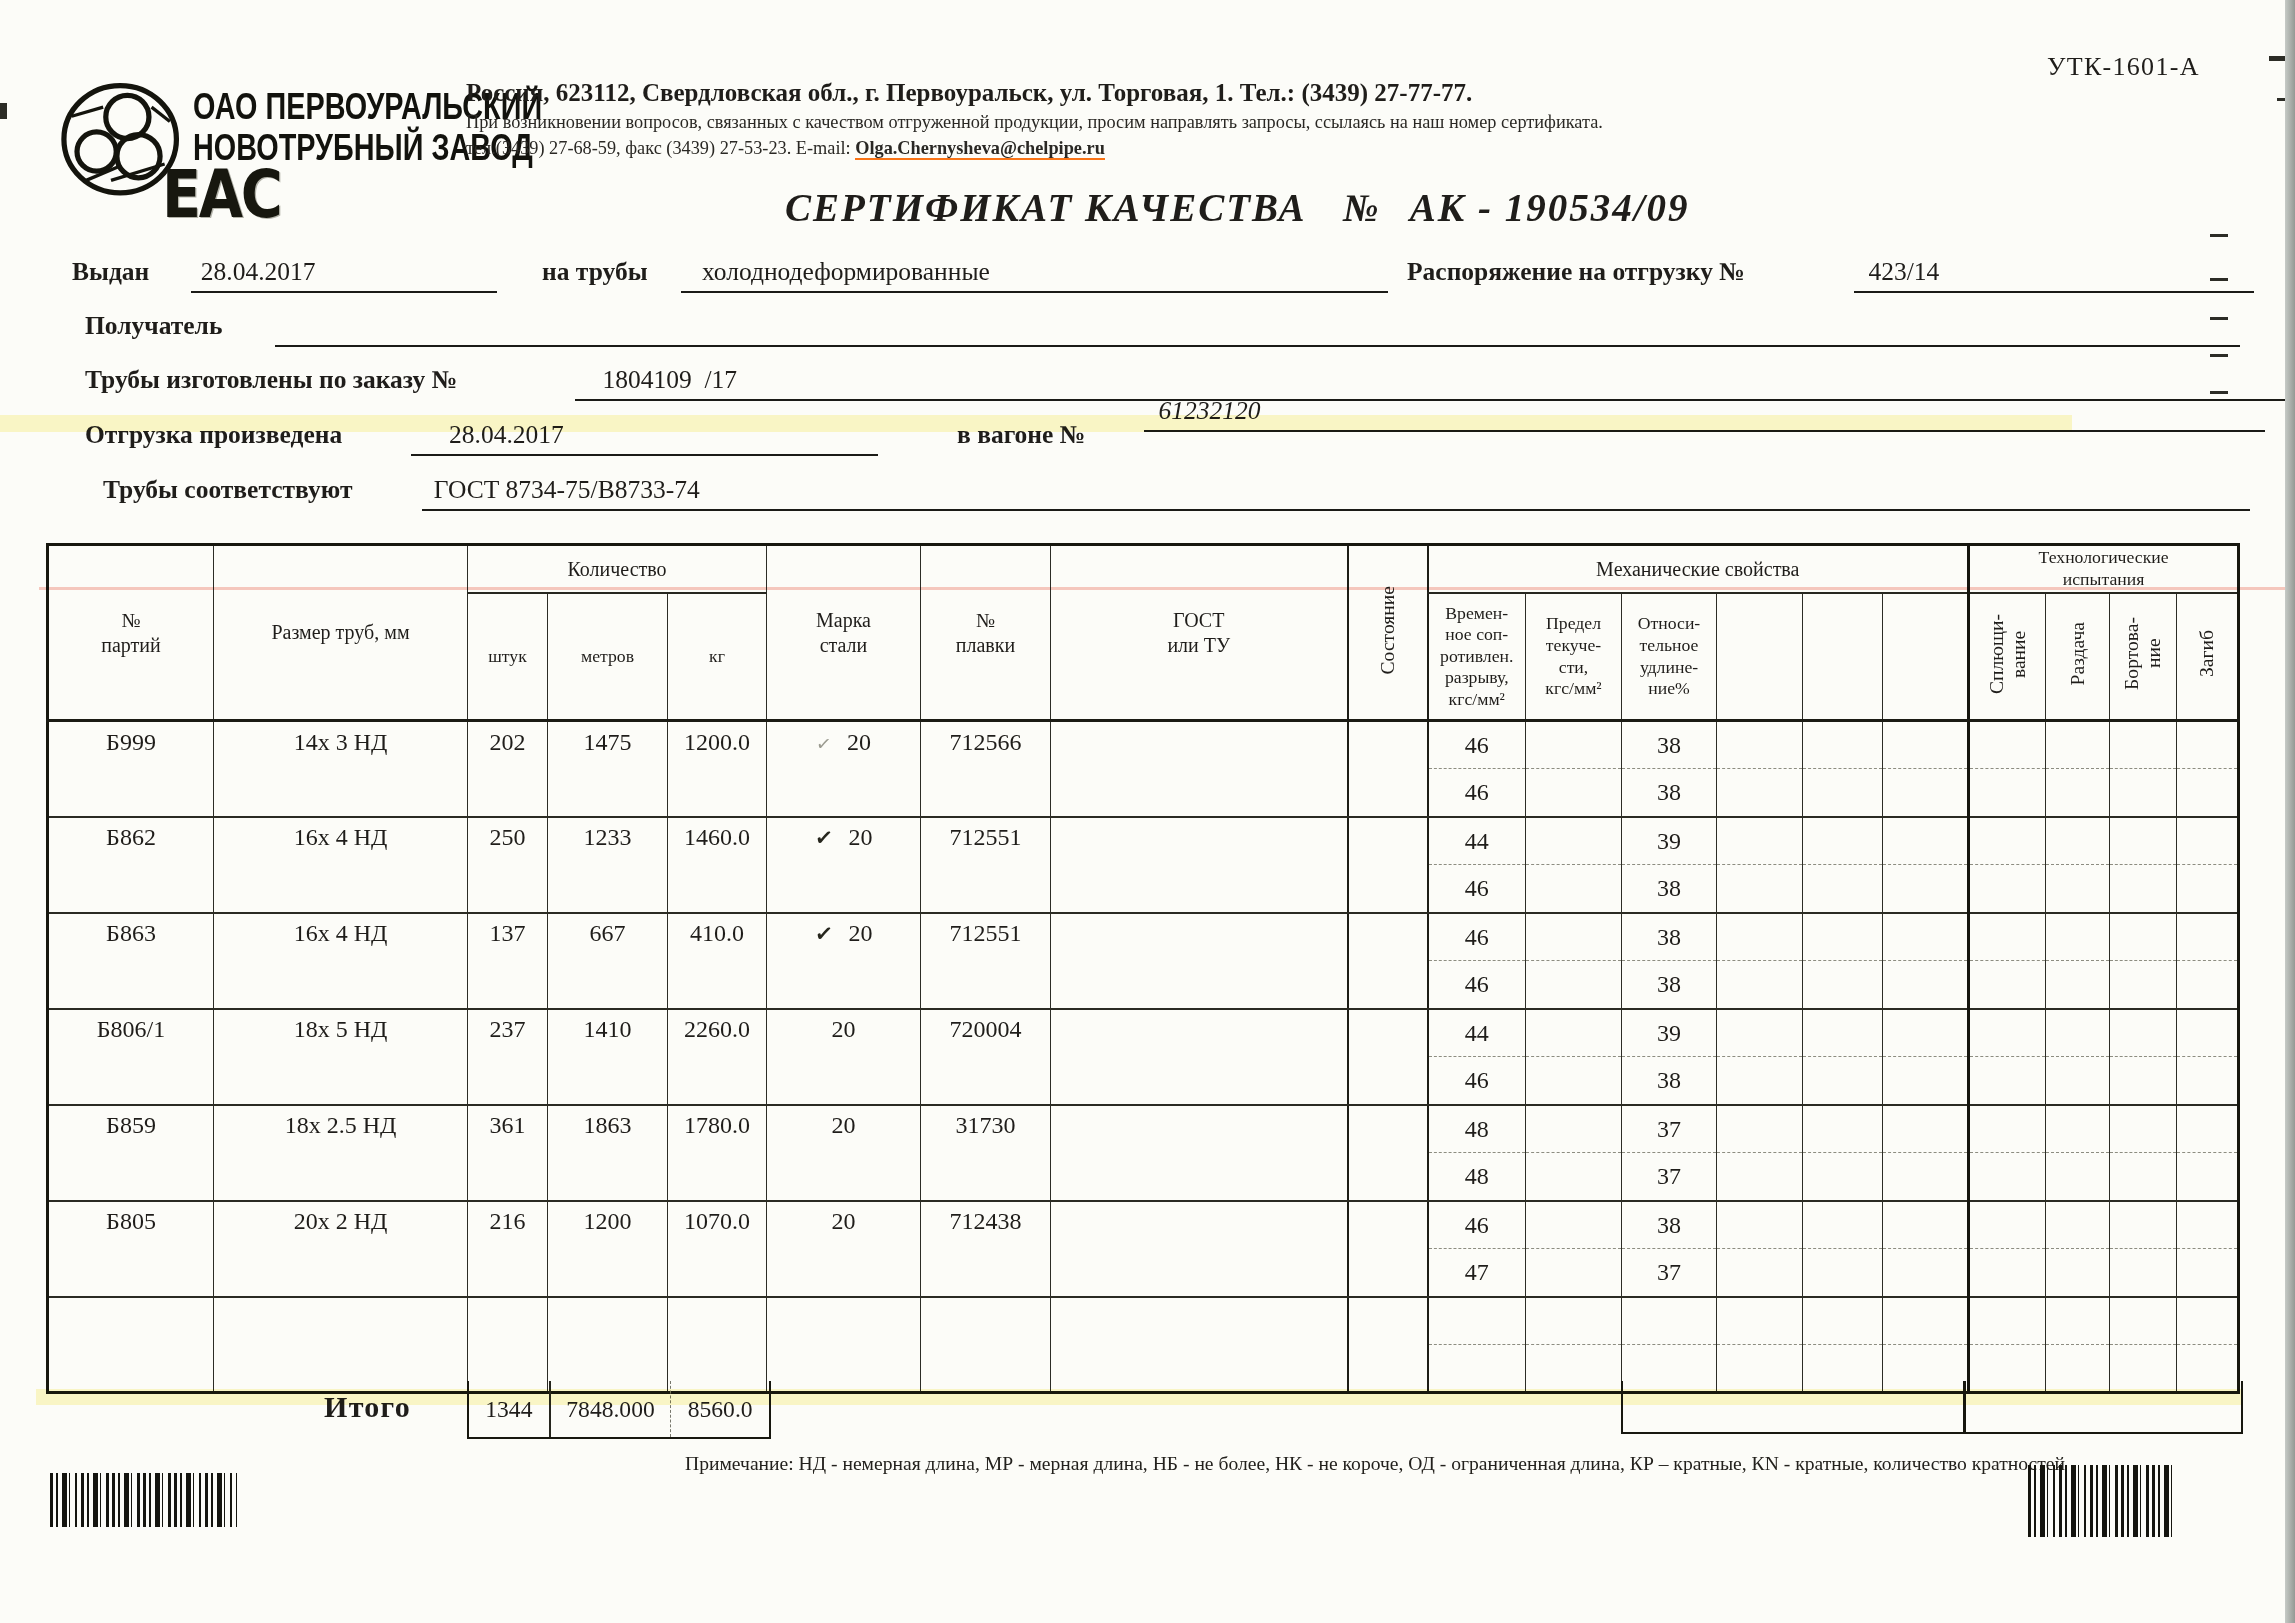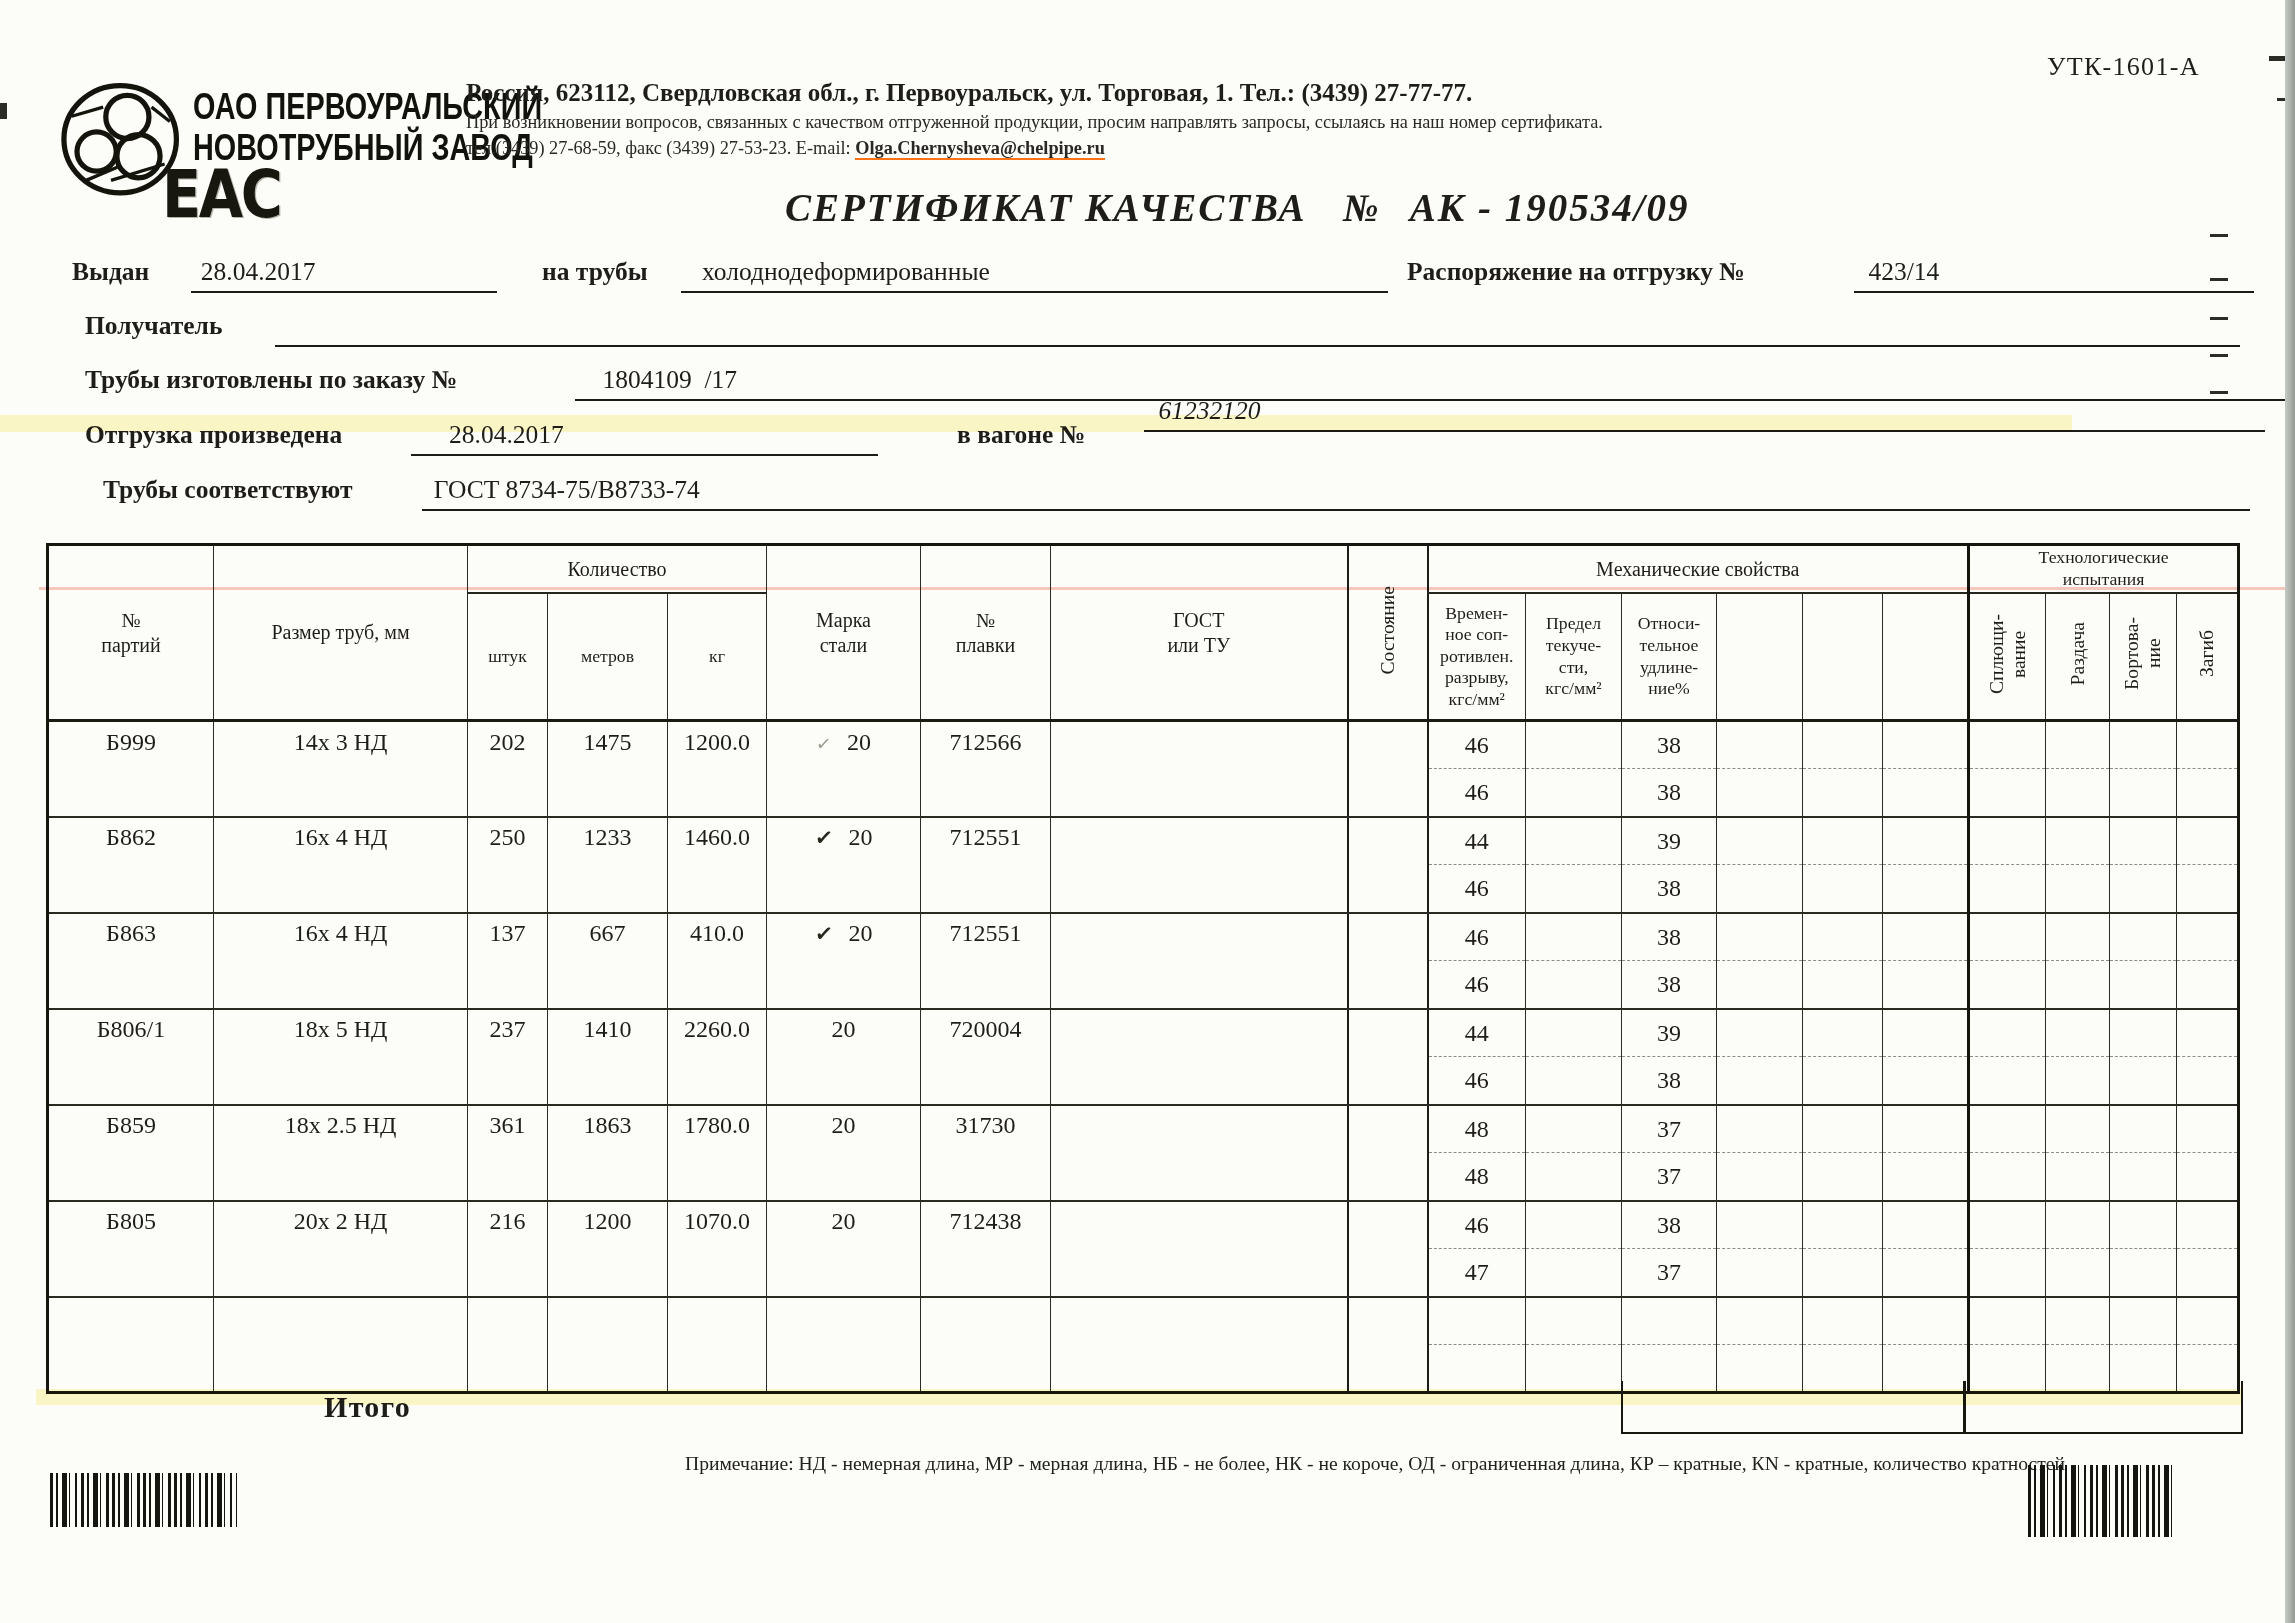--- a/index.html
+++ b/index.html
@@ -423,20 +423,25 @@
           <td class="bl"></td>
           <td class="blk4"></td>
           <td class="bl"></td>
           <td class="bl"></td>
           <td class="bl"></td>
         </tr>
       </tbody>
   </table>
 
   <div id="totals-label" class="abs">Итого</div>
+  <div id="totals-box" class="abs">
+    <div class="tc t1">1344</div>
+    <div class="tc t2">7848.000</div>
+    <div class="tc t3">8560.0</div>
+  </div>
   <div id="right-strip" class="abs">
       <div class="div"></div>
     </div>
 
   <div id="note" class="abs">Примечание: НД - немерная длина, МР - мерная длина, НБ - не более, НК - не короче, ОД - ограниченная длина, КР – кратные, КN - кратные, количество кратностей</div>
 
   <div id="bc-left" class="abs barcode"></div>
   <div id="bc-right" class="abs barcode"></div>
 
   <div class="abs band" style="left:0;top:415px;width:2072px;height:17px;background:rgba(250,243,160,.55);"></div>

